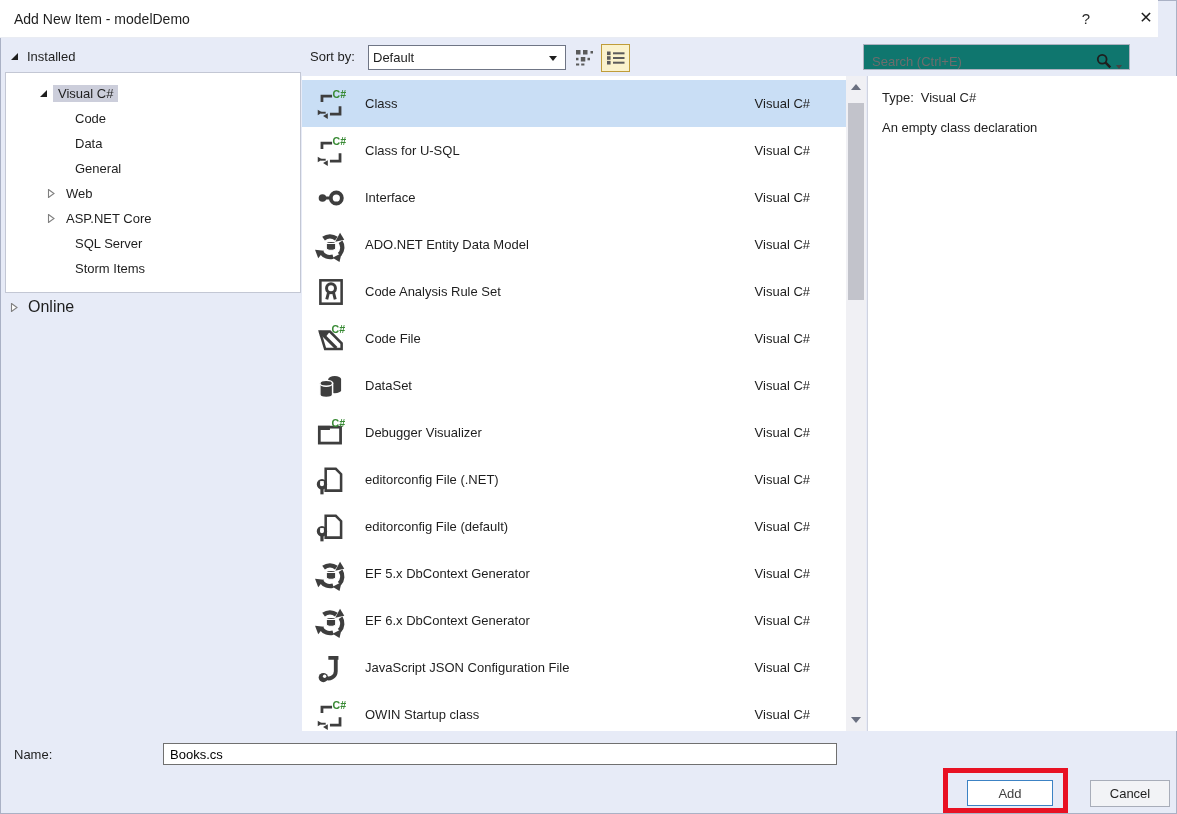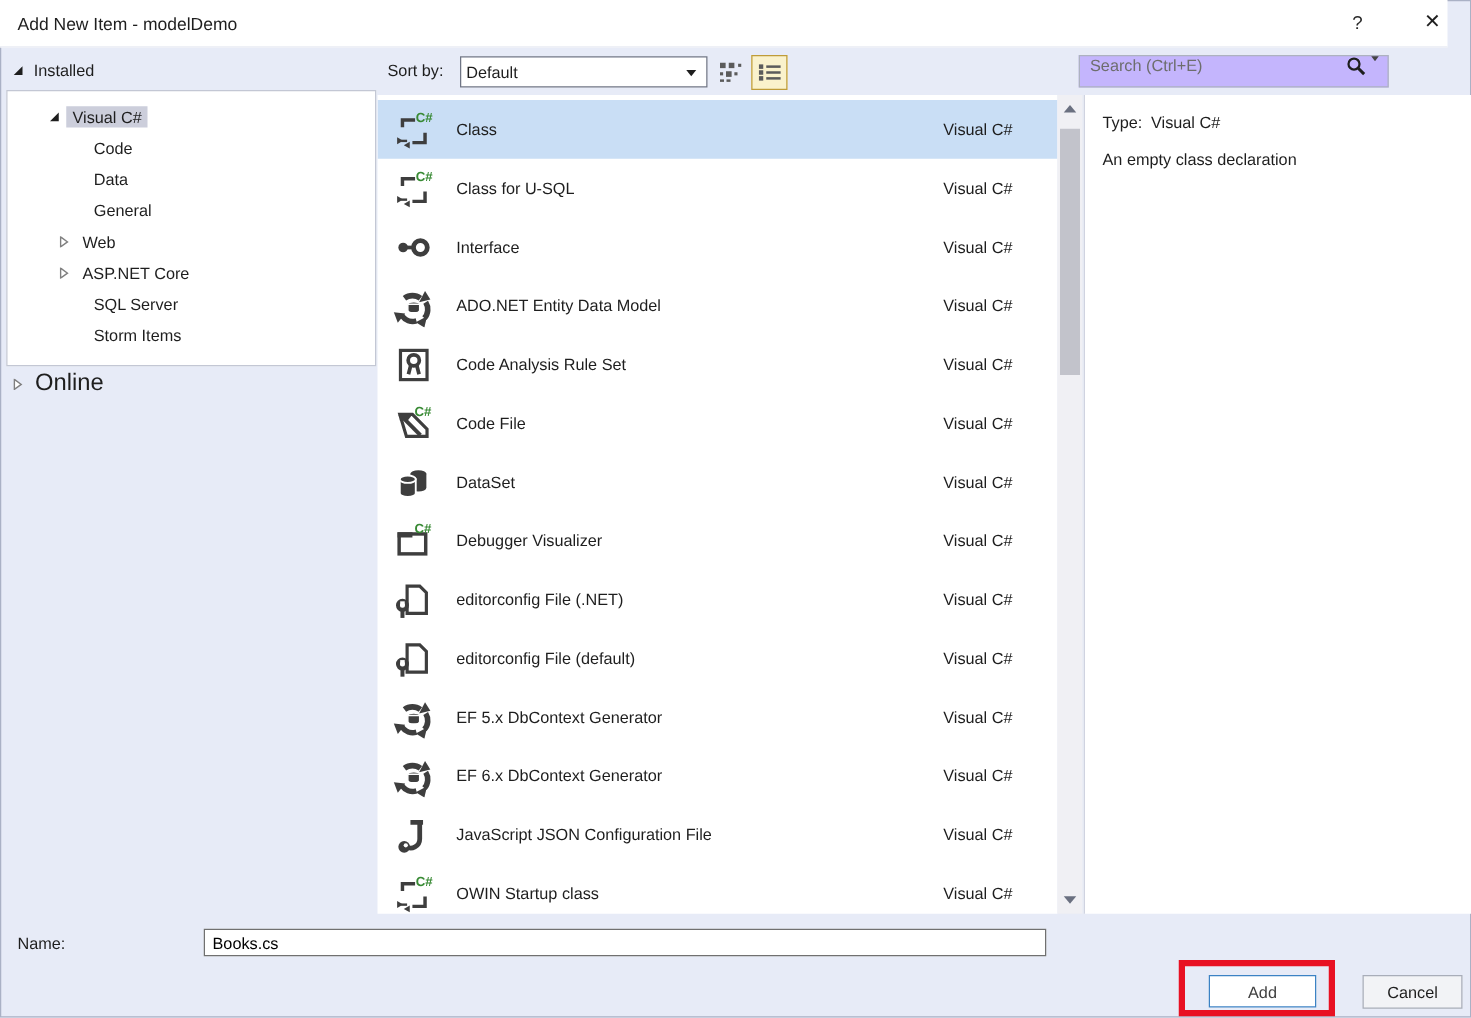--- a/index.html
+++ b/index.html
@@ -18,30 +18,30 @@
   .close-btn { position:absolute; left:1124px; top:0; width:44px; height:38px; line-height:36px; text-align:center; font-size:16px; color:#1e1e1e; cursor:default; }
 
   
   .installed-row { position:absolute; left:10px; top:44px; height:24px; display:flex; align-items:center; font-size:13px; }
   .installed-row .exp { margin-right:8px; display:inline-flex; }
   .tree-box { position:absolute; left:5px; top:72px; width:296px; height:221px; background:#fff; border:1px solid #c3c7d4; padding-top:8px; }
   .tree-row { height:25px; display:flex; align-items:center; font-size:13px; white-space:nowrap; }
   .tree-row .exp { width:9px; height:9px; display:inline-flex; flex:none; }
   .tree-label { padding:1px 5px; }
   .tree-label.selected { background:#cccedb; }
-  .online-row { position:absolute; left:10px; top:296px; height:22px; display:flex; align-items:center; font-size:19px; }
+  .online-row { position:absolute; left:10px; top:296px; height:22px; display:flex; align-items:center; font-size:16px; }
   .online-row .exp { margin-right:9px; display:inline-flex; }
 
   
   .sortby-label { position:absolute; left:310px; top:44px; height:26px; line-height:26px; font-size:13px; }
   .sort-combo { position:absolute; left:368px; top:45px; width:198px; height:25px; background:#fff; border:1px solid #6f7585; font-size:13px; line-height:23px; padding-left:4px; cursor:default; }
   .sort-combo .arrow { position:absolute; right:8px; top:10px; width:0; height:0; border-left:4px solid transparent; border-right:4px solid transparent; border-top:5px solid #1e1e1e; }
   .view-grid-btn { position:absolute; left:572px; top:45px; width:26px; height:26px; display:flex; align-items:center; justify-content:center; }
   .view-list-btn { position:absolute; left:601px; top:44px; width:29px; height:28px; display:flex; align-items:center; justify-content:center; border:1px solid #bf9c39; background:#faf2cc; }
-  .search-box { position:absolute; left:863px; top:44px; width:248px; height:26px; background:#c4b5fd; border:1px solid #adb2c0; display:flex; align-items:flex-start; }
+  .search-box { position:absolute; left:863px; top:44px; width:267px; height:26px; background:#0f766e; border:1px solid #adb2c0; display:flex; align-items:flex-end; }
   .search-input { flex:1; border:none; outline:none; font-family:"Liberation Sans",sans-serif; font-size:13px; padding:0 0 0 8px; color:#1e1e1e; background:transparent; }
   .search-input::placeholder { color:#6d6d6d; opacity:1; }
   .search-icon { display:inline-flex; margin-right:2px; }
   .search-arrow { width:0; height:0; border-left:3.5px solid transparent; border-right:3.5px solid transparent; border-top:4px solid #444; margin-right:7px; margin-left:2px; }
 
   
   .list-panel { position:absolute; left:302px; top:76px; width:544px; height:655px; background:#fff; overflow:hidden; padding-top:4px; }
   .row { height:47px; display:flex; align-items:center; padding-left:12px; }
   .row.selected { background:#c9def5; }
   .row-icon { width:34px; height:34px; flex:none; margin-right:17px; }

